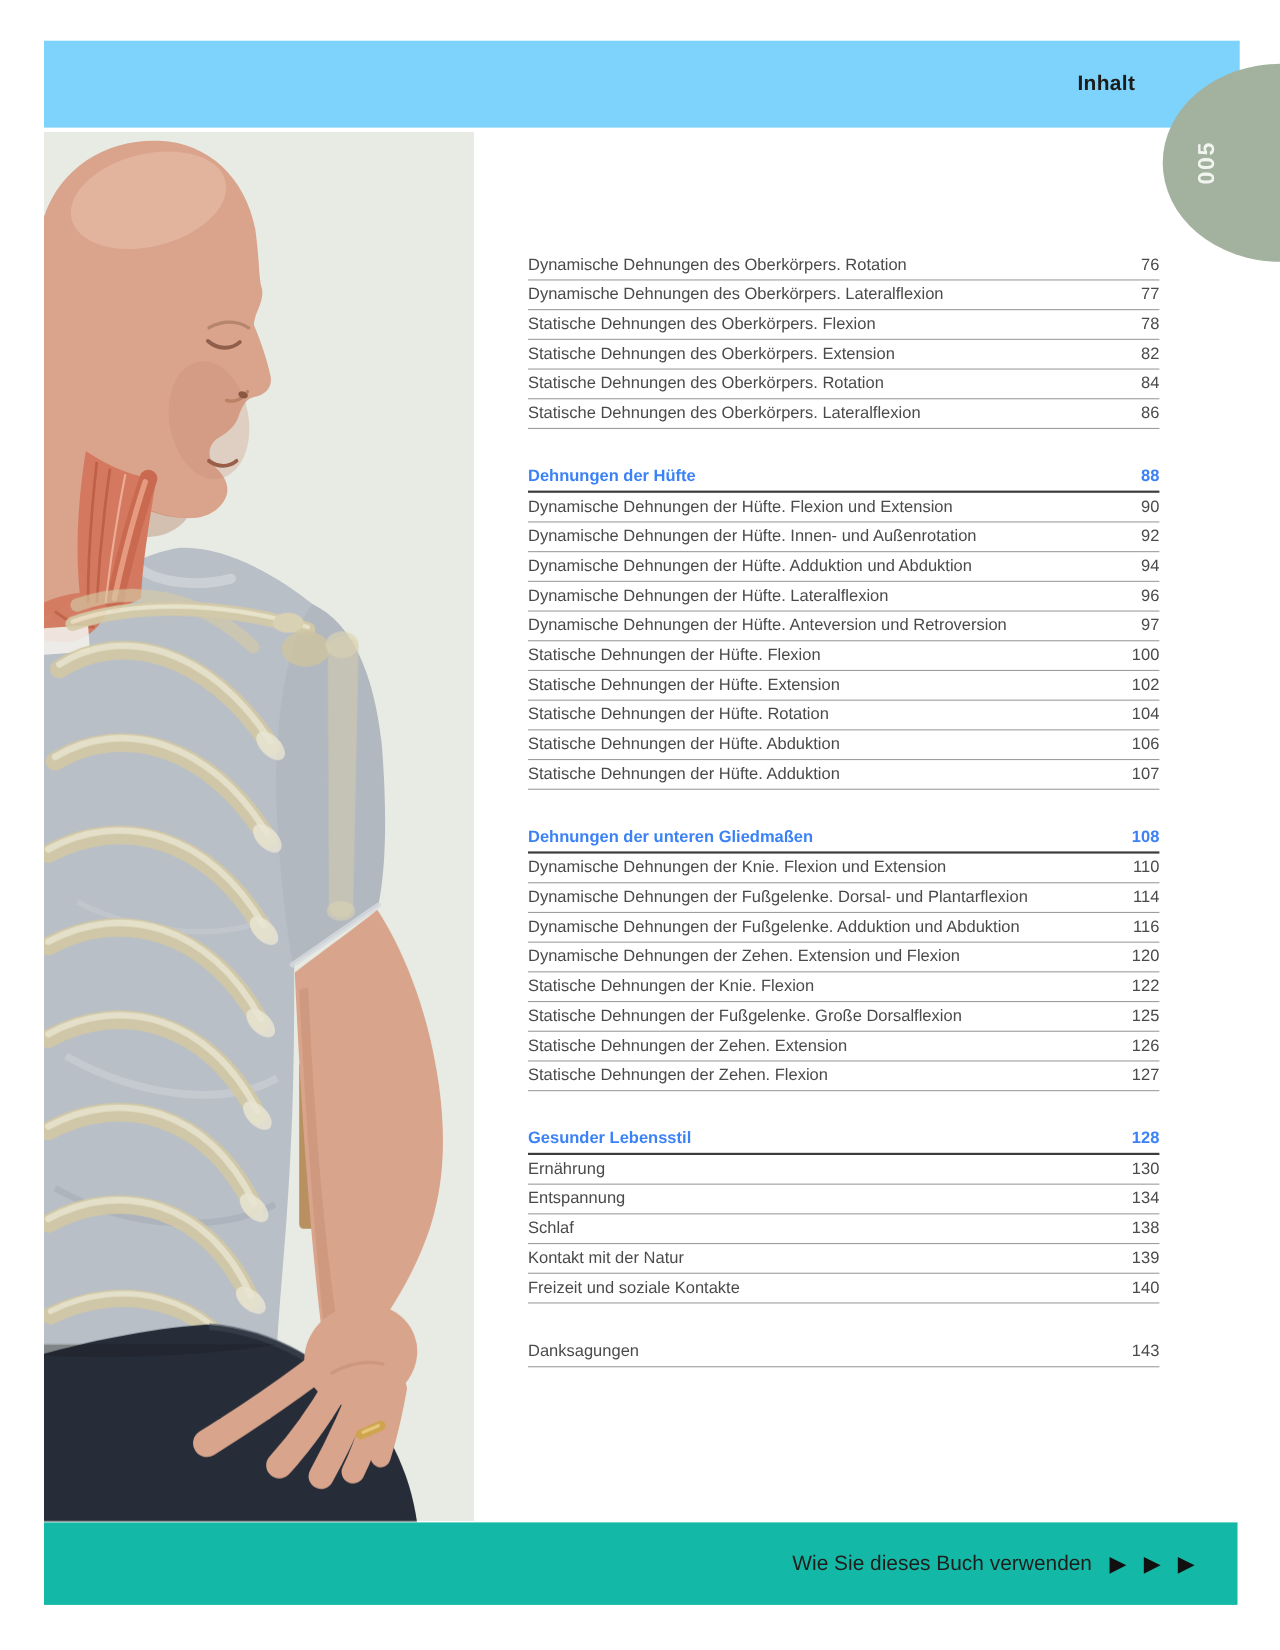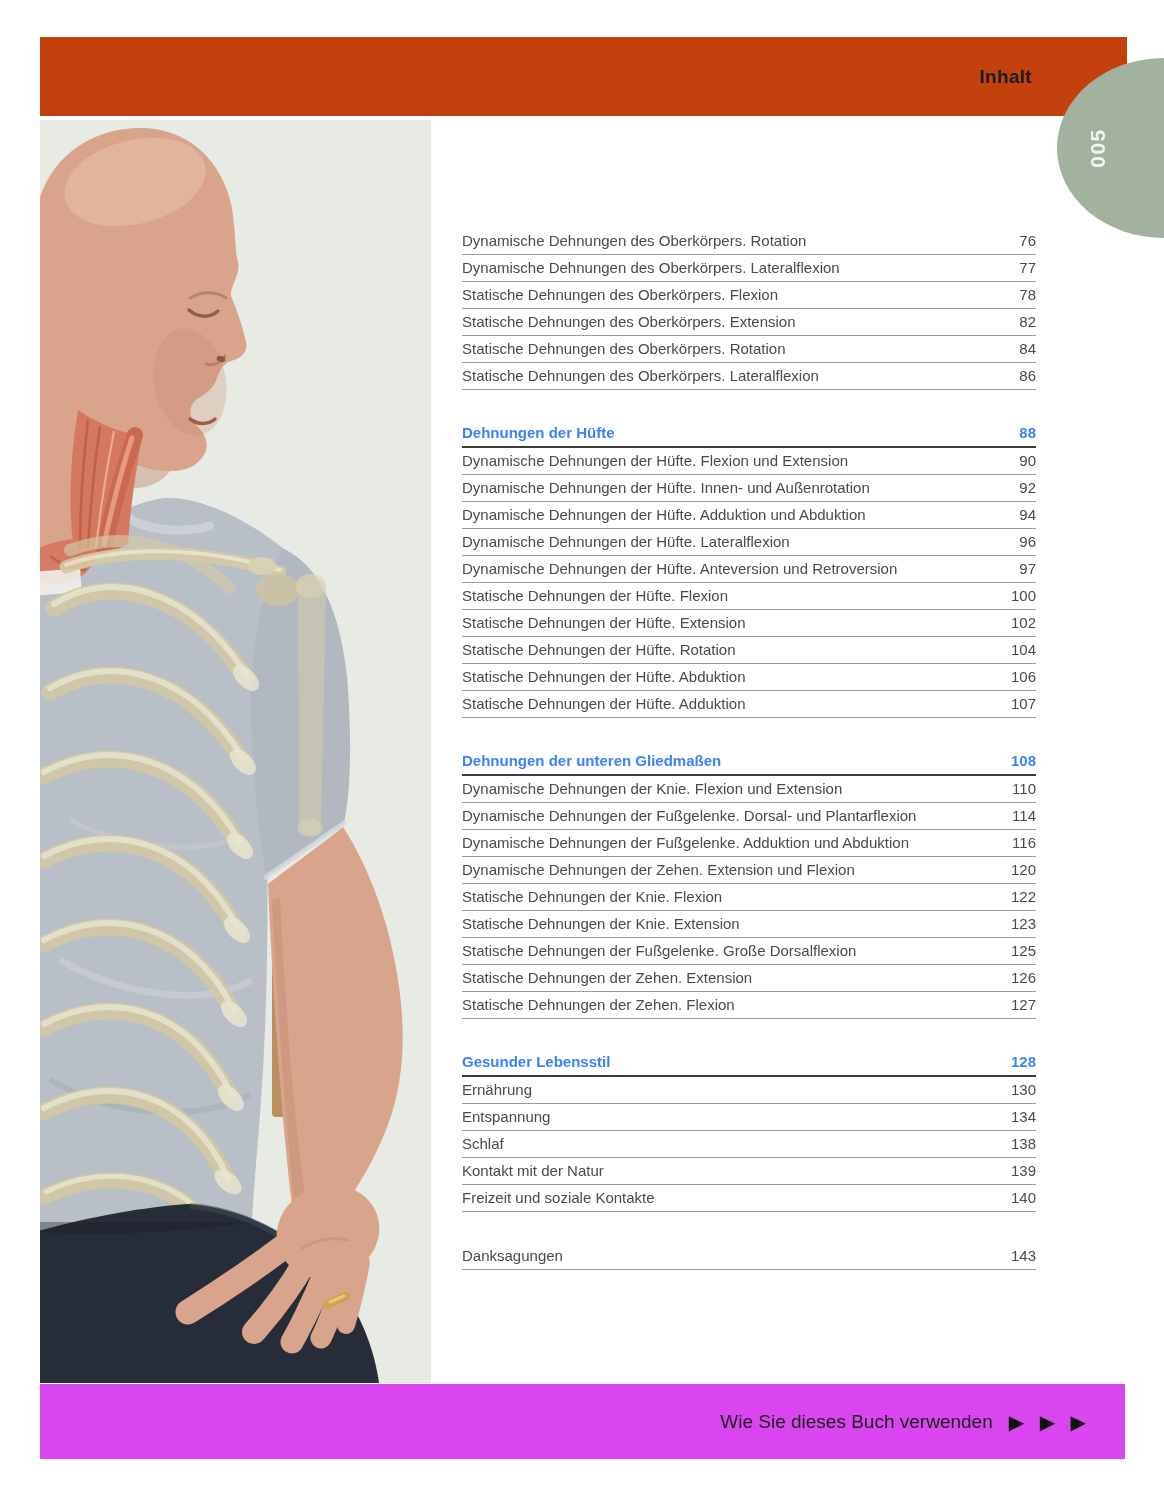--- a/index.html
+++ b/index.html
@@ -3,53 +3,53 @@
 <meta charset="utf-8">
 <style>
   html,body { margin:0; padding:0; background:#ffffff; }
   .page {
     position:relative; width:1164px; height:1500px; background:#ffffff;
     font-family:"Liberation Sans", sans-serif; overflow:hidden;
   }
   
   .topbar {
     position:absolute; left:40px; top:37px; width:1087px; height:79px;
-    background:#c2410c; display:flex; align-items:center; justify-content:flex-end;
+    background:#7dd3fc; display:flex; align-items:center; justify-content:flex-end;
     padding-right:95px; box-sizing:border-box;
   }
   .topbar .title { font-weight:bold; font-size:19px; color:#1c1c1a; letter-spacing:.3px; }
   
   .page-tab {
     position:absolute; right:0; top:58px; width:107px; height:180px;
     background:#a3b29f;
     border-top-left-radius:100% 50%; border-bottom-left-radius:100% 50%;
     display:flex; align-items:center; justify-content:center;
     padding-right:26px; box-sizing:border-box;
   }
   .page-tab .num {
     transform:rotate(-90deg); color:#f2f4f0; font-weight:bold;
     font-size:21px; letter-spacing:1.5px; white-space:nowrap;
   }
   
   .photo { position:absolute; left:40px; top:120px; width:391px; height:1263px; }
   .photo svg { display:block; }
   
-  .toc { position:absolute; left:462px; top:228px; width:574px; font-size:15px; color:#4a4a4a; }
+  .toc { position:absolute; left:480px; top:228px; width:574px; font-size:15px; color:#4a4a4a; }
   .toc-group { margin-top:31px; }
   .toc-group:first-child { margin-top:0; }
   .row {
     height:27px; box-sizing:border-box; display:flex; justify-content:space-between;
     align-items:flex-end; padding-bottom:5px; border-bottom:1px solid #9d9d9d;
   }
   .row .pg { padding-left:12px; }
   .row.heading { font-weight:bold; color:#3b82f6; border-bottom:2px solid #3c3c3c; }
   
   .footerbar {
     position:absolute; left:40px; top:1384px; width:1085px; height:75px;
-    background:#d946ef; display:flex; align-items:center; justify-content:flex-end;
+    background:#14b8a6; display:flex; align-items:center; justify-content:flex-end;
     padding-right:34px; box-sizing:border-box; font-size:19px; color:#1e1e1c;
   }
   .footerbar .arrows { margin-left:16px; font-size:20px; letter-spacing:5px; color:#101010; }
 </style>
 </head>
 <body>
 
 <div class="page">
 
   <div class="topbar">
@@ -265,24 +265,20 @@
         </div>
         <div class="row">
           <span class="lbl">Dynamische Dehnungen der Zehen. Extension und Flexion</span>
           <span class="pg">120</span>
         </div>
         <div class="row">
           <span class="lbl">Statische Dehnungen der Knie. Flexion</span>
           <span class="pg">122</span>
         </div>
         <div class="row">
-          <span class="lbl">Statische Dehnungen der Knie. Extension</span>
-          <span class="pg">123</span>
-        </div>
-        <div class="row">
           <span class="lbl">Statische Dehnungen der Fußgelenke. Große Dorsalflexion</span>
           <span class="pg">125</span>
         </div>
         <div class="row">
           <span class="lbl">Statische Dehnungen der Zehen. Extension</span>
           <span class="pg">126</span>
         </div>
         <div class="row">
           <span class="lbl">Statische Dehnungen der Zehen. Flexion</span>
           <span class="pg">127</span>

